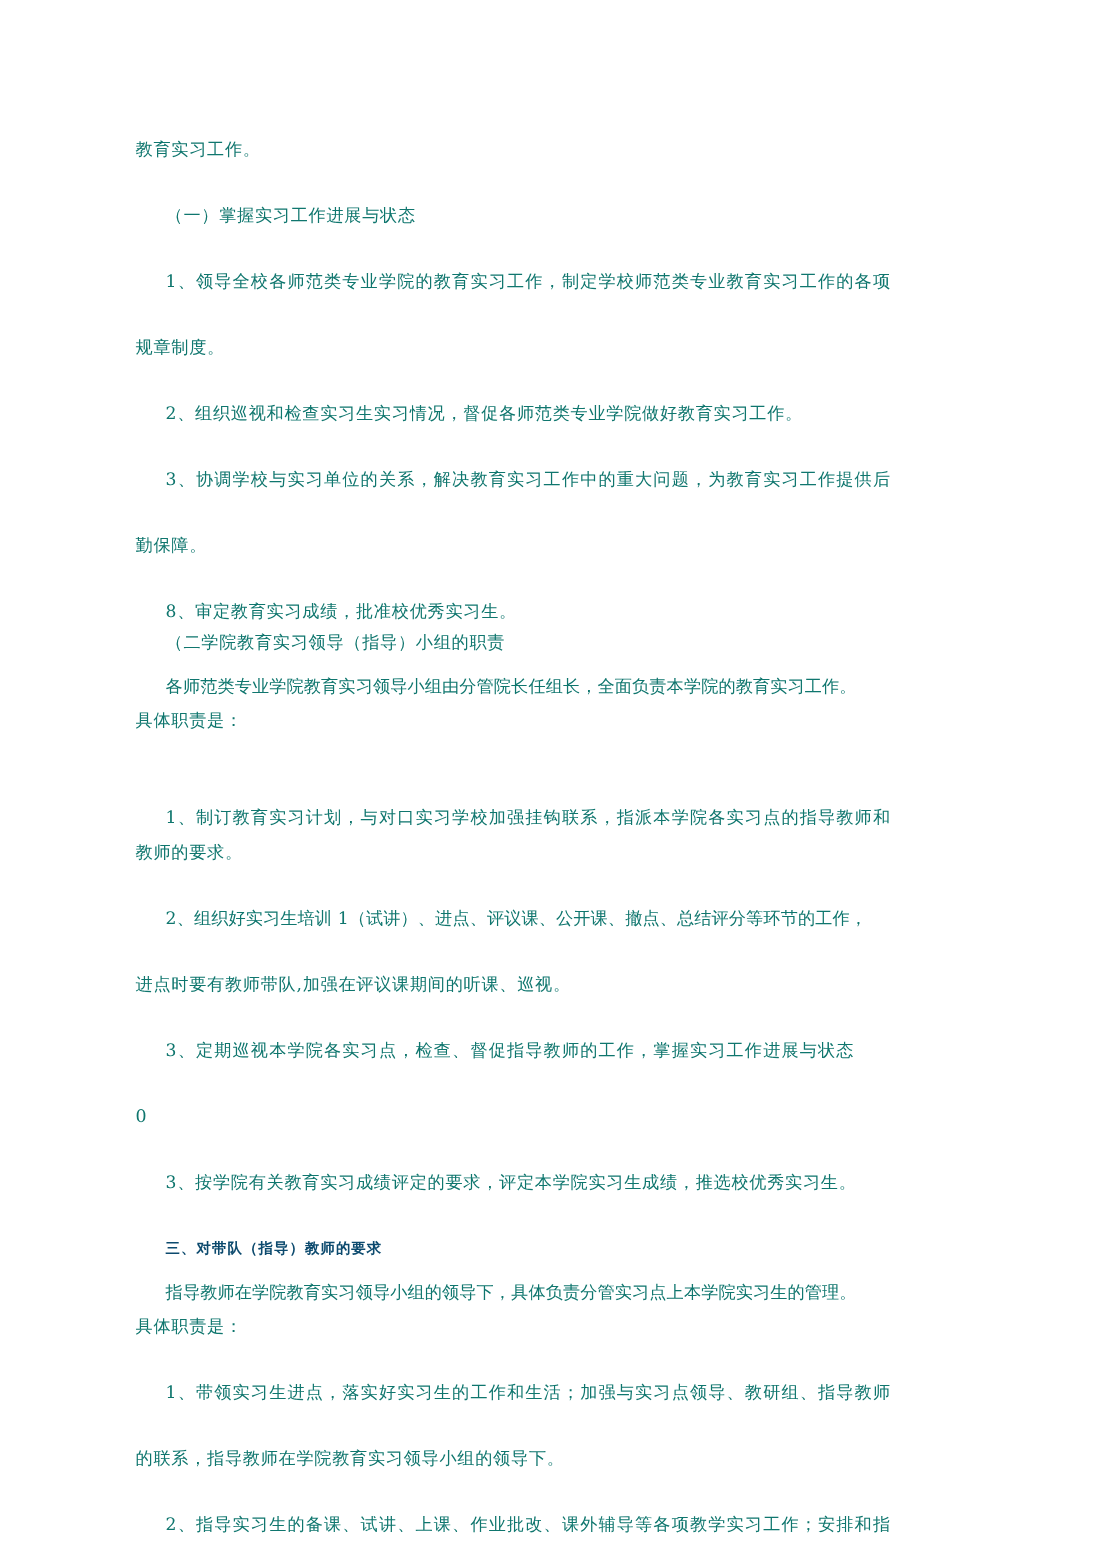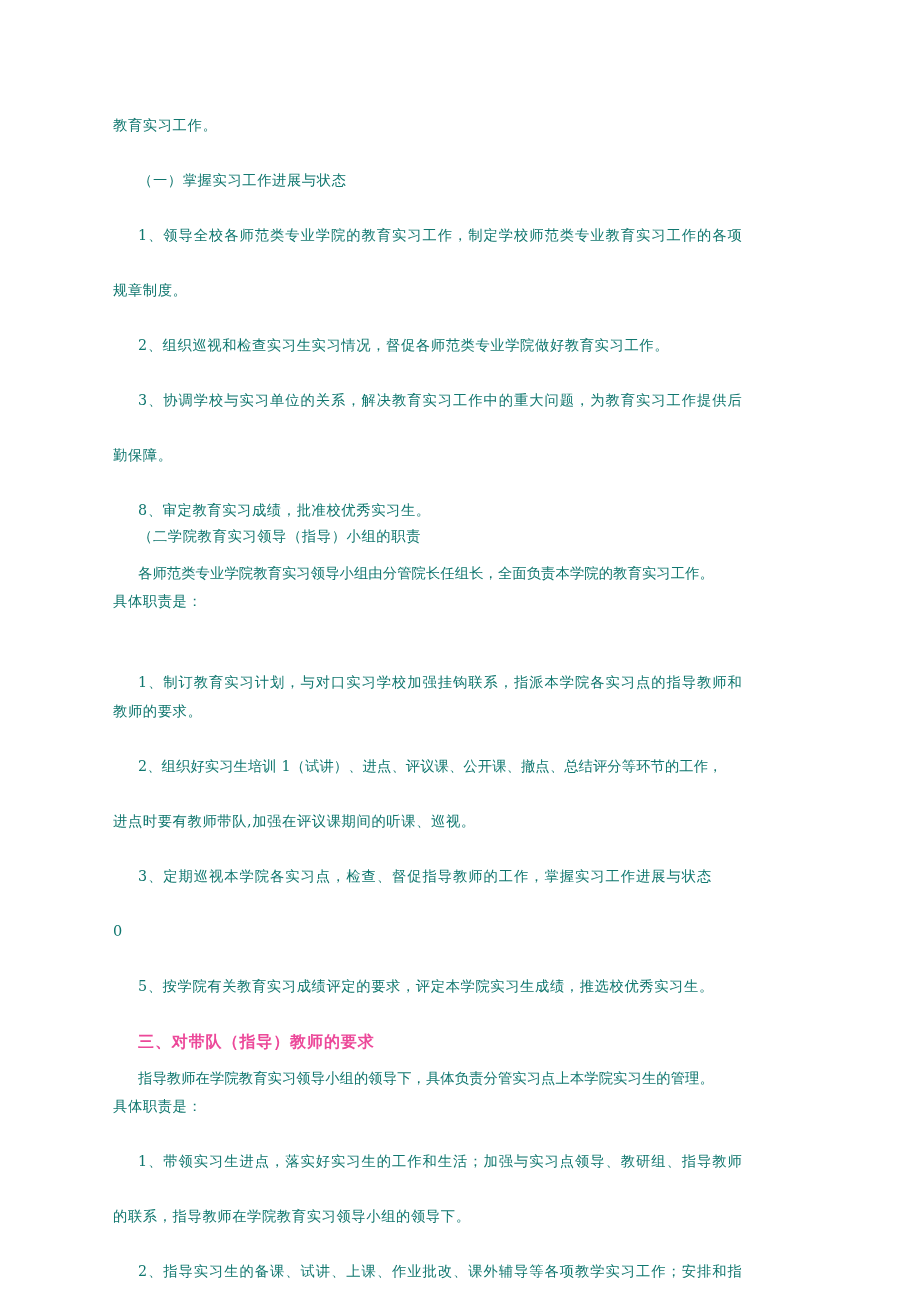--- a/index.html
+++ b/index.html
@@ -54,23 +54,23 @@
     letter-spacing: 0.1px;
   }
 
   .ln.indent {
     padding-left: 25px;
   }
 
   .ln.heading {
     font-family: "DejaVu Sans", "Liberation Sans", sans-serif;
     font-weight: bold;
-    font-size: 16px;
+    font-size: 12px;
     letter-spacing: 0.9px;
-    color: #ec4899;
+    color: #0c4a6e;
   }
 
   .ln.digit {
     font-family: "DejaVu Serif", "Liberation Serif", serif;
     font-size: 14.5px;
     letter-spacing: 0;
   }
 </style>
 </head>
 <body>
@@ -87,21 +87,21 @@
       <div class="ln indent" style="top: 399px;">8、审定教育实习成绩，批准校优秀实习生。</div>
       <div class="ln indent" style="top: 425px;">（二学院教育实习领导（指导）小组的职责</div>
       <div class="ln indent tight" style="top: 462px;">各师范类专业学院教育实习领导小组由分管院长任组长，全面负责本学院的教育实习工作。</div>
       <div class="ln" style="top: 490px;">具体职责是：</div>
       <div class="ln indent wide" style="top: 571px;">1、制订教育实习计划，与对口实习学校加强挂钩联系，指派本学院各实习点的指导教师和</div>
       <div class="ln" style="top: 600px;">教师的要求。</div>
       <div class="ln indent tight" style="top: 655px;">2、组织好实习生培训 1（试讲）、进点、评议课、公开课、撤点、总结评分等环节的工作，</div>
       <div class="ln" style="top: 710px;">进点时要有教师带队,加强在评议课期间的听课、巡视。</div>
       <div class="ln indent wide" style="top: 765px;">3、定期巡视本学院各实习点，检查、督促指导教师的工作，掌握实习工作进展与状态</div>
       <div class="ln digit" style="top: 820px;">0</div>
-      <div class="ln indent" style="top: 875px;">5、按学院有关教育实习成绩评定的要求，评定本学院实习生成绩，推选校优秀实习生。</div>
+      <div class="ln indent" style="top: 875px;">3、按学院有关教育实习成绩评定的要求，评定本学院实习生成绩，推选校优秀实习生。</div>
       <div class="ln indent heading" style="top: 930px;">三、对带队（指导）教师的要求</div>
       <div class="ln indent tight" style="top: 967px; text-align: center;">指导教师在学院教育实习领导小组的领导下，具体负责分管实习点上本学院实习生的管理。</div>
       <div class="ln" style="top: 995px;">具体职责是：</div>
       <div class="ln indent wide" style="top: 1050px;">1、带领实习生进点，落实好实习生的工作和生活；加强与实习点领导、教研组、指导教师</div>
       <div class="ln" style="top: 1105px;">的联系，指导教师在学院教育实习领导小组的领导下。</div>
       <div class="ln indent wide" style="top: 1160px;">2、指导实习生的备课、试讲、上课、作业批改、课外辅导等各项教学实习工作；安排和指</div>
     </div>
 </div>
 
 </body></html>

